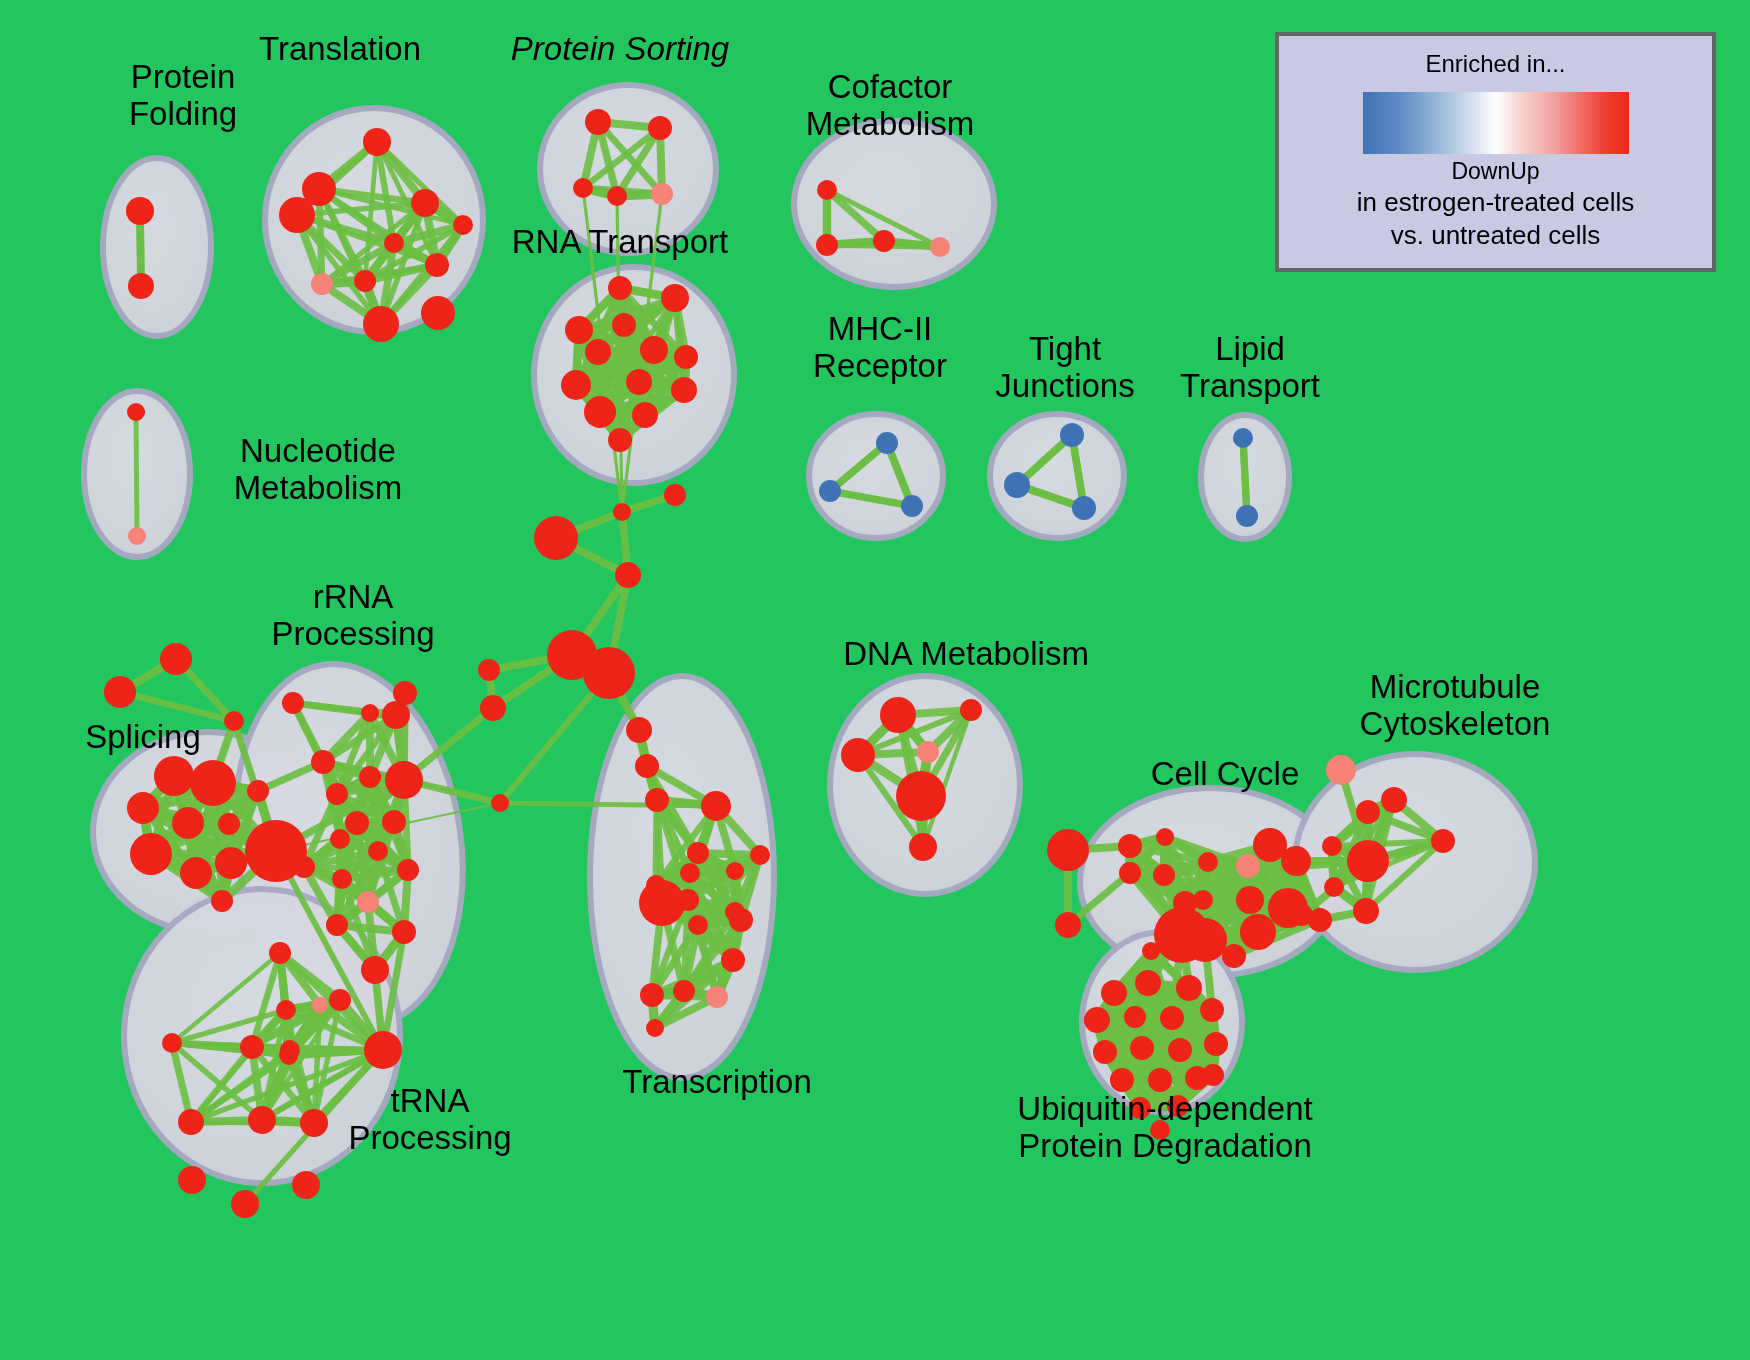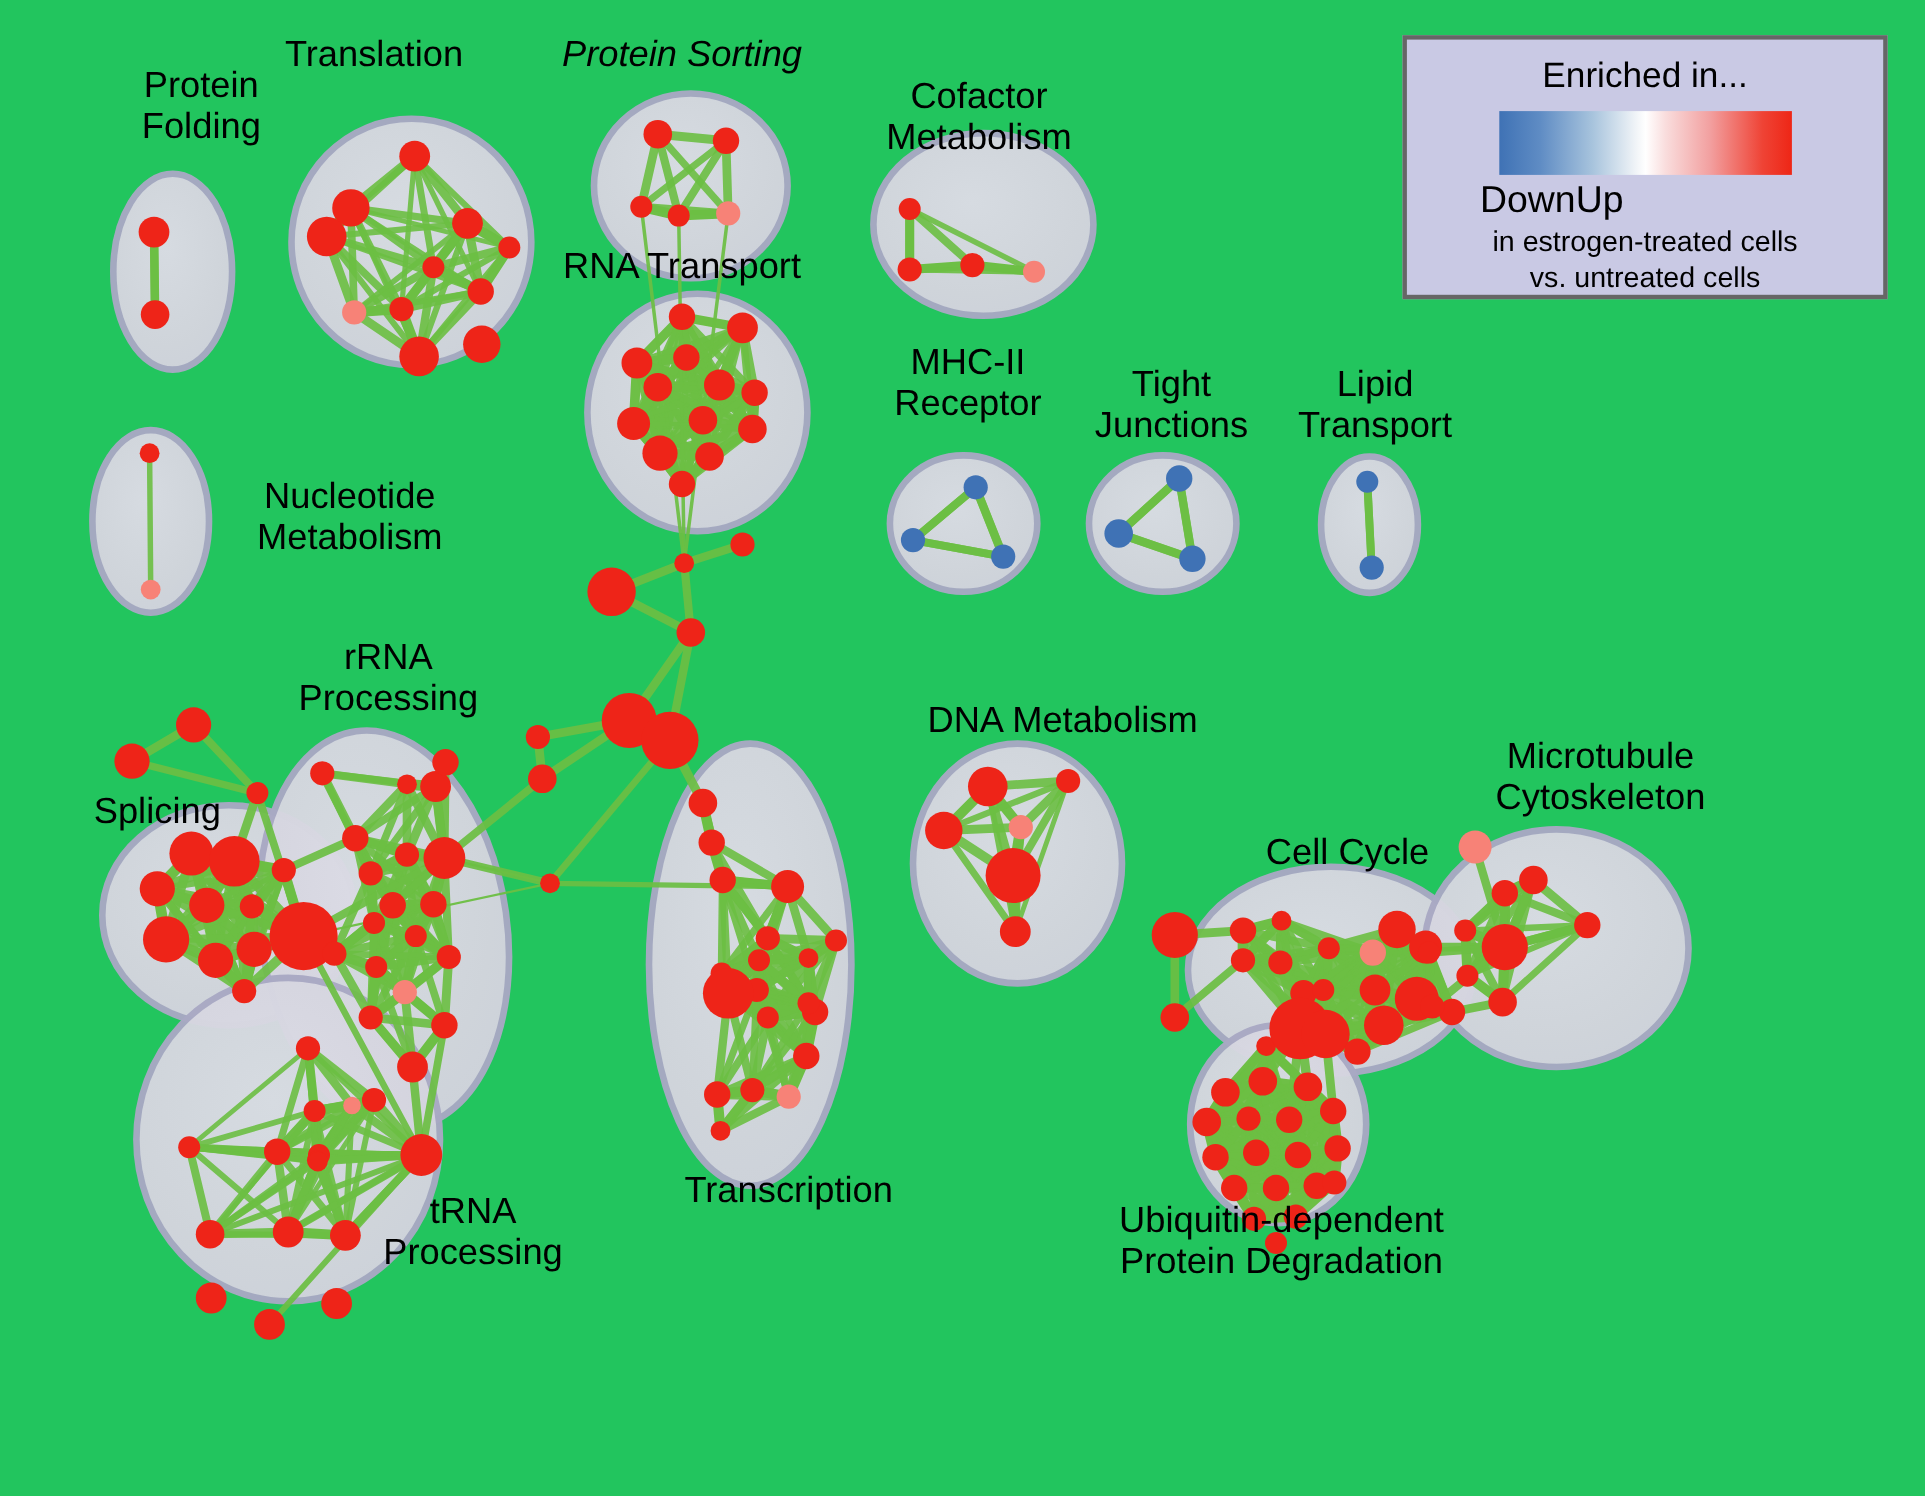--- a/index.html
+++ b/index.html
@@ -14,28 +14,28 @@
     position:absolute;color:#000;font-size:33px;line-height:37px;
     font-family:"Liberation Sans",sans-serif;text-align:center;
     white-space:pre-line;pointer-events:none;
   }
   
   #legend{
     position:absolute;left:1275px;top:32px;width:441px;height:240px;
     background:#c9c9e4;border:4px solid #666;box-sizing:border-box;
     display:flex;flex-direction:column;align-items:center;
   }
-  #legend-title{font-size:32px;color:#000;margin-top:14px;}
+  #legend-title{font-size:24px;color:#000;margin-top:14px;}
   #legend-bar{
     width:266px;height:62px;margin-top:14px;
     background:linear-gradient(to right,#3f72b5 0%,#5f8cc4 14%,#a8c4dd 32%,#f2f5f8 47%,#ffffff 50%,#f9dcdc 57%,#f2a0a0 72%,#ef4335 90%,#ee2616 100%);
   }
   #legend-ends{
-    width:300px;display:flex;justify-content:flex-start;
-    font-size:34px;margin-top:4px;
+    width:300px;display:flex;justify-content:center;
+    font-size:23px;margin-top:4px;
   }
   #legend-sub1,#legend-sub2{font-size:26px;margin-top:2px;}
 </style>
 </head>
 <body>
 
 <div id="stage">
 
   <svg id="net" viewBox="0 0 1750 1360" preserveAspectRatio="none">
     <defs>

